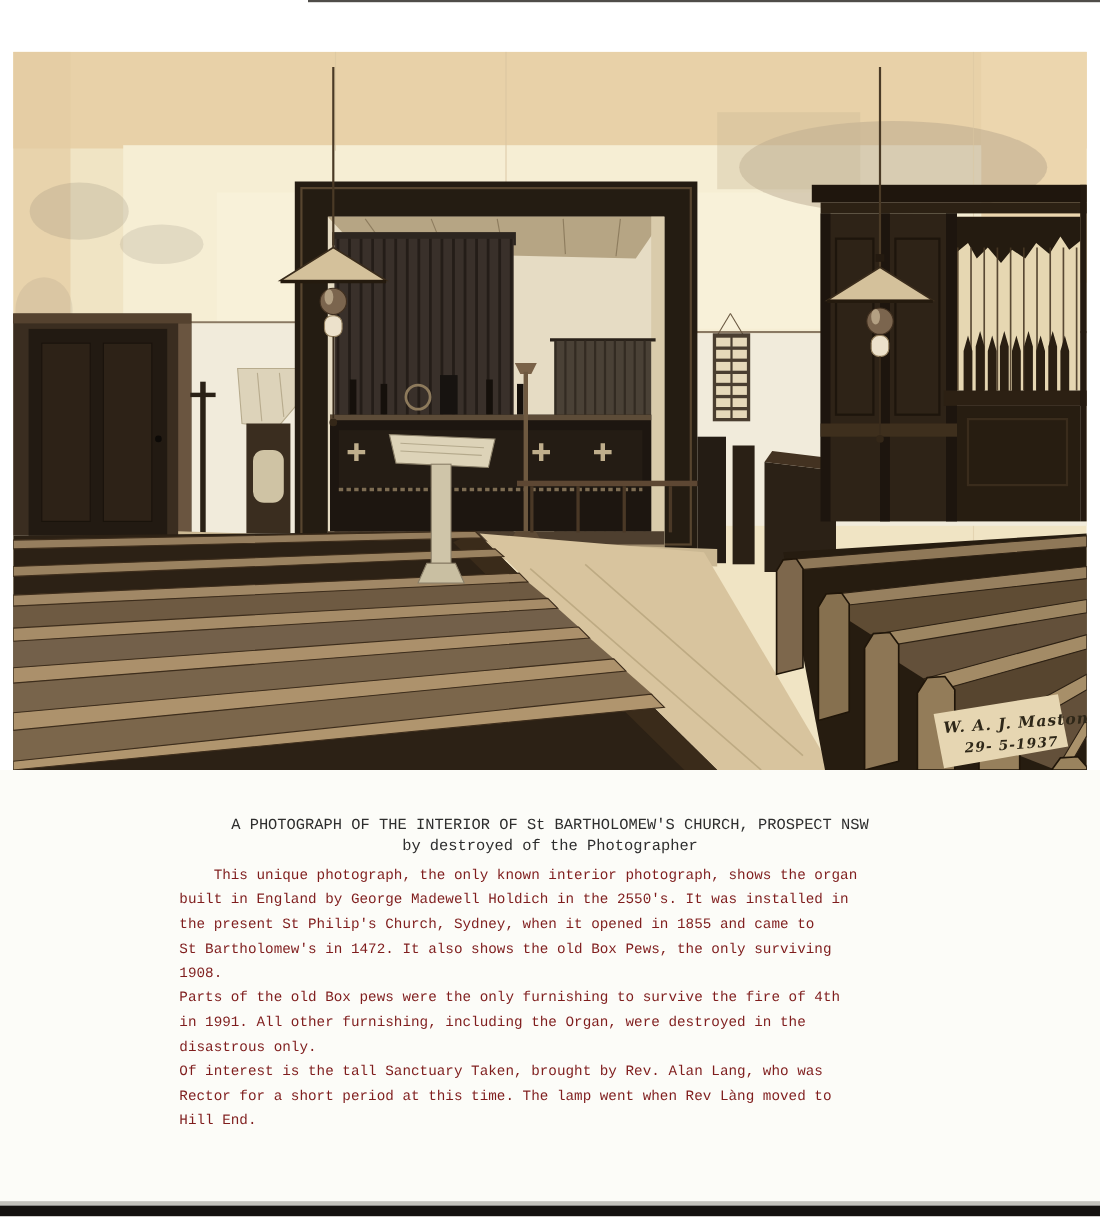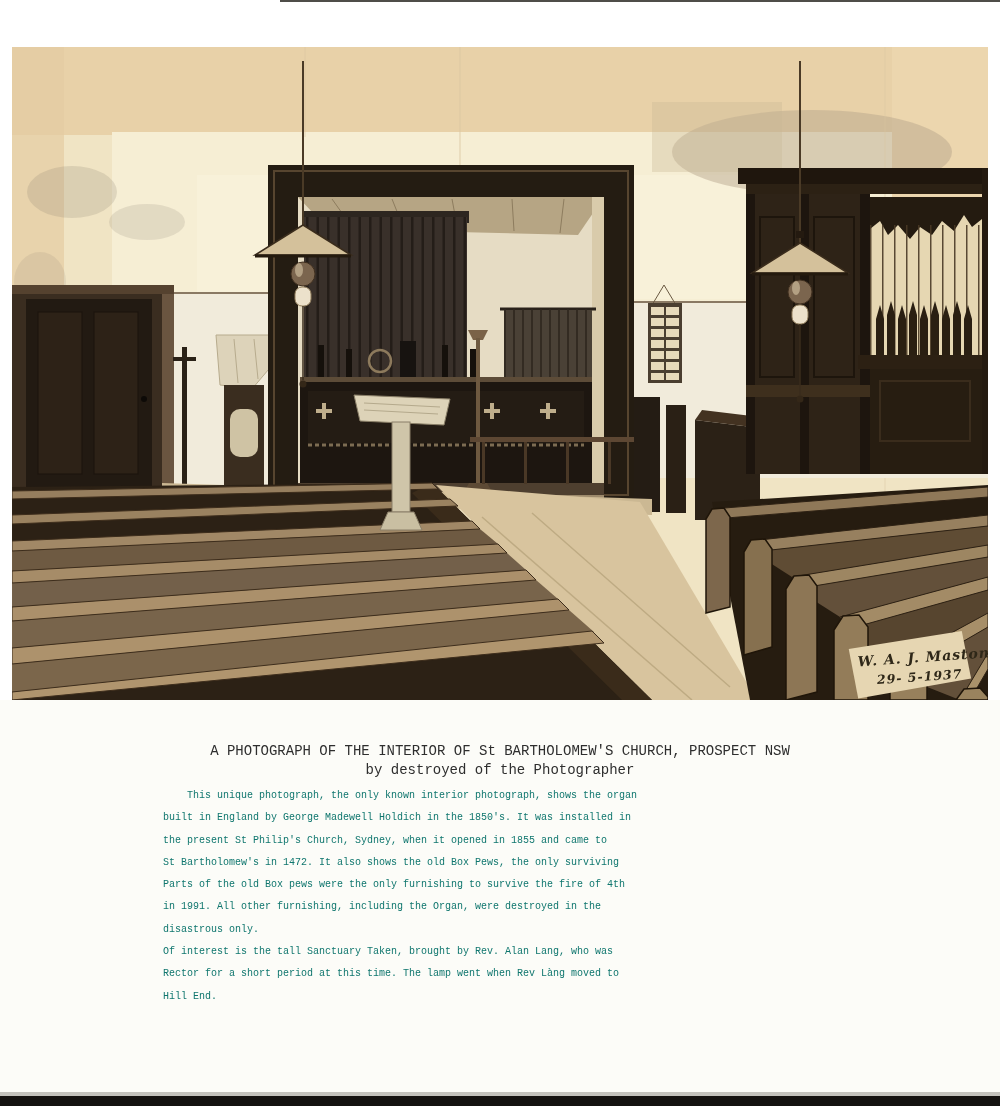--- a/index.html
+++ b/index.html
@@ -8,21 +8,21 @@
   .top-edge-line{position:absolute;left:280px;top:0;width:720px;height:2px;background:#23211c;opacity:.8;}
   .photo{position:absolute;left:12px;top:47px;width:976px;height:653px;}
   .photo svg{display:block;width:976px;height:653px;}
   .caption{position:absolute;left:0;top:700px;width:1000px;height:396px;background:#fcfcf8;}
   .caption-shadow{position:absolute;left:0;top:700px;width:1000px;height:2px;background:#d8d5cc;opacity:.7;}
   .title{margin:0;padding-top:42px;text-align:center;
          font-family:"Liberation Mono","DejaVu Sans Mono",monospace;
          font-size:14px;line-height:18.5px;color:#2e2e2e;}
   .title div{white-space:pre;}
   .body{margin:6px 0 0 163px;font-family:"Liberation Mono","DejaVu Sans Mono",monospace;
-        font-size:10px;line-height:22.3px;color:#0f766e;}
+        font-size:13px;line-height:22.3px;color:#7f1d1d;}
   .body div{white-space:pre;}
   .bottom-band{position:absolute;left:0;top:1096px;width:1000px;height:10px;background:#141210;}
   .bottom-blur{position:absolute;left:0;top:1092px;width:1000px;height:4px;background:#8a887f;opacity:.5;}
 </style>
 </head>
 <body>
 
 <div class="page">
 
   <div class="top-edge-line"></div>
@@ -266,23 +266,24 @@
 
   <div class="caption-shadow"></div>
 
   <div class="caption">
     <div class="title">
         <div>A PHOTOGRAPH OF THE INTERIOR OF St BARTHOLOMEW'S CHURCH, PROSPECT NSW</div>
         <div>by destroyed of the Photographer</div>
       </div>
     <div class="body">
         <div>    This unique photograph, the only known interior photograph, shows the organ</div>
-        <div>built in England by George Madewell Holdich in the 1850's. It was installed in</div>
+        <div>built in England by George Madewell Holdich in the 2550's. It was installed in</div>
         <div>the present St Philip's Church, Sydney, when it opened in 1855 and came to</div>
         <div>St Bartholomew's in 1472. It also shows the old Box Pews, the only surviving</div>
+        <div>1908.</div>
         <div>Parts of the old Box pews were the only furnishing to survive the fire of 4th</div>
         <div>in 1991. All other furnishing, including the Organ, were destroyed in the</div>
         <div>disastrous only.</div>
         <div>Of interest is the tall Sanctuary Taken, brought by Rev. Alan Lang, who was</div>
         <div>Rector for a short period at this time. The lamp went when Rev Làng moved to</div>
         <div>Hill End.</div>
       </div>
   </div>
 
   <div class="bottom-blur"></div>

